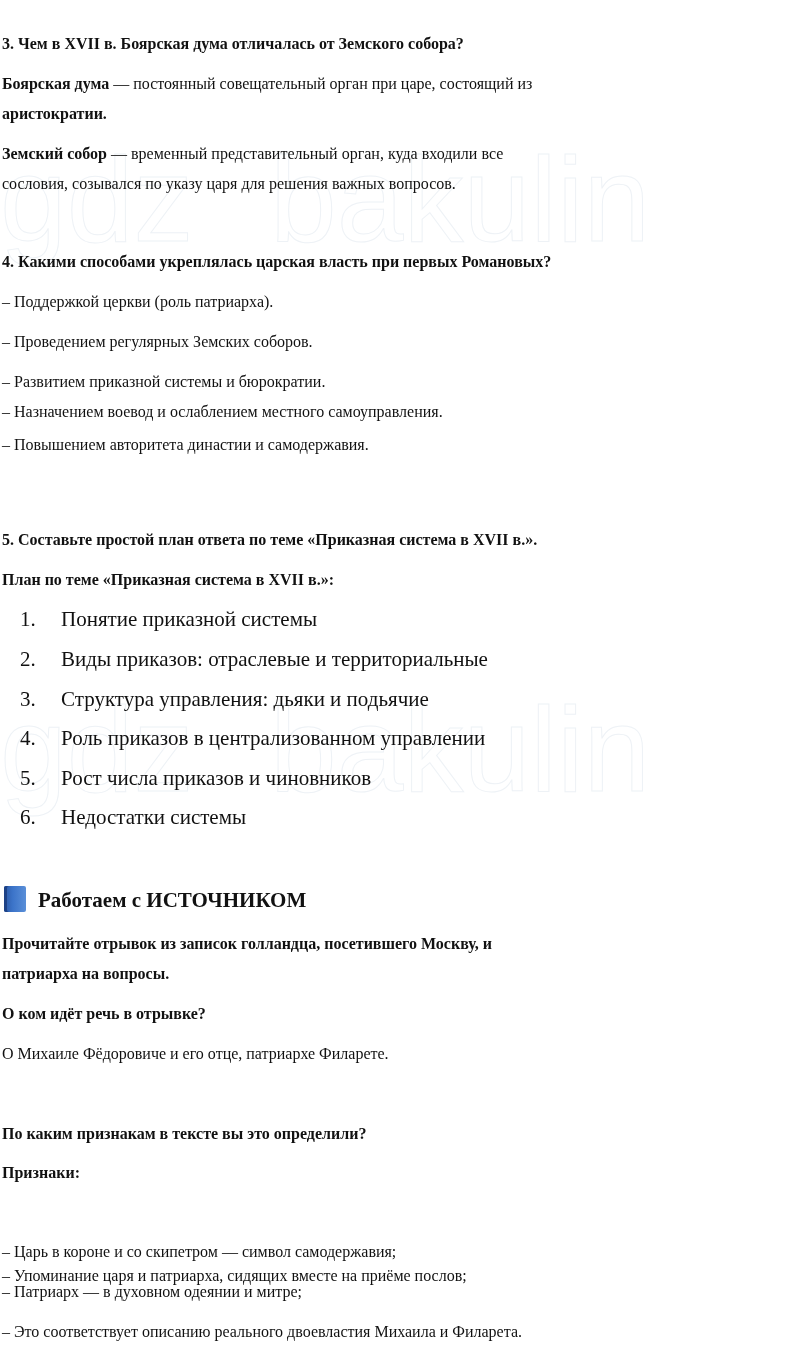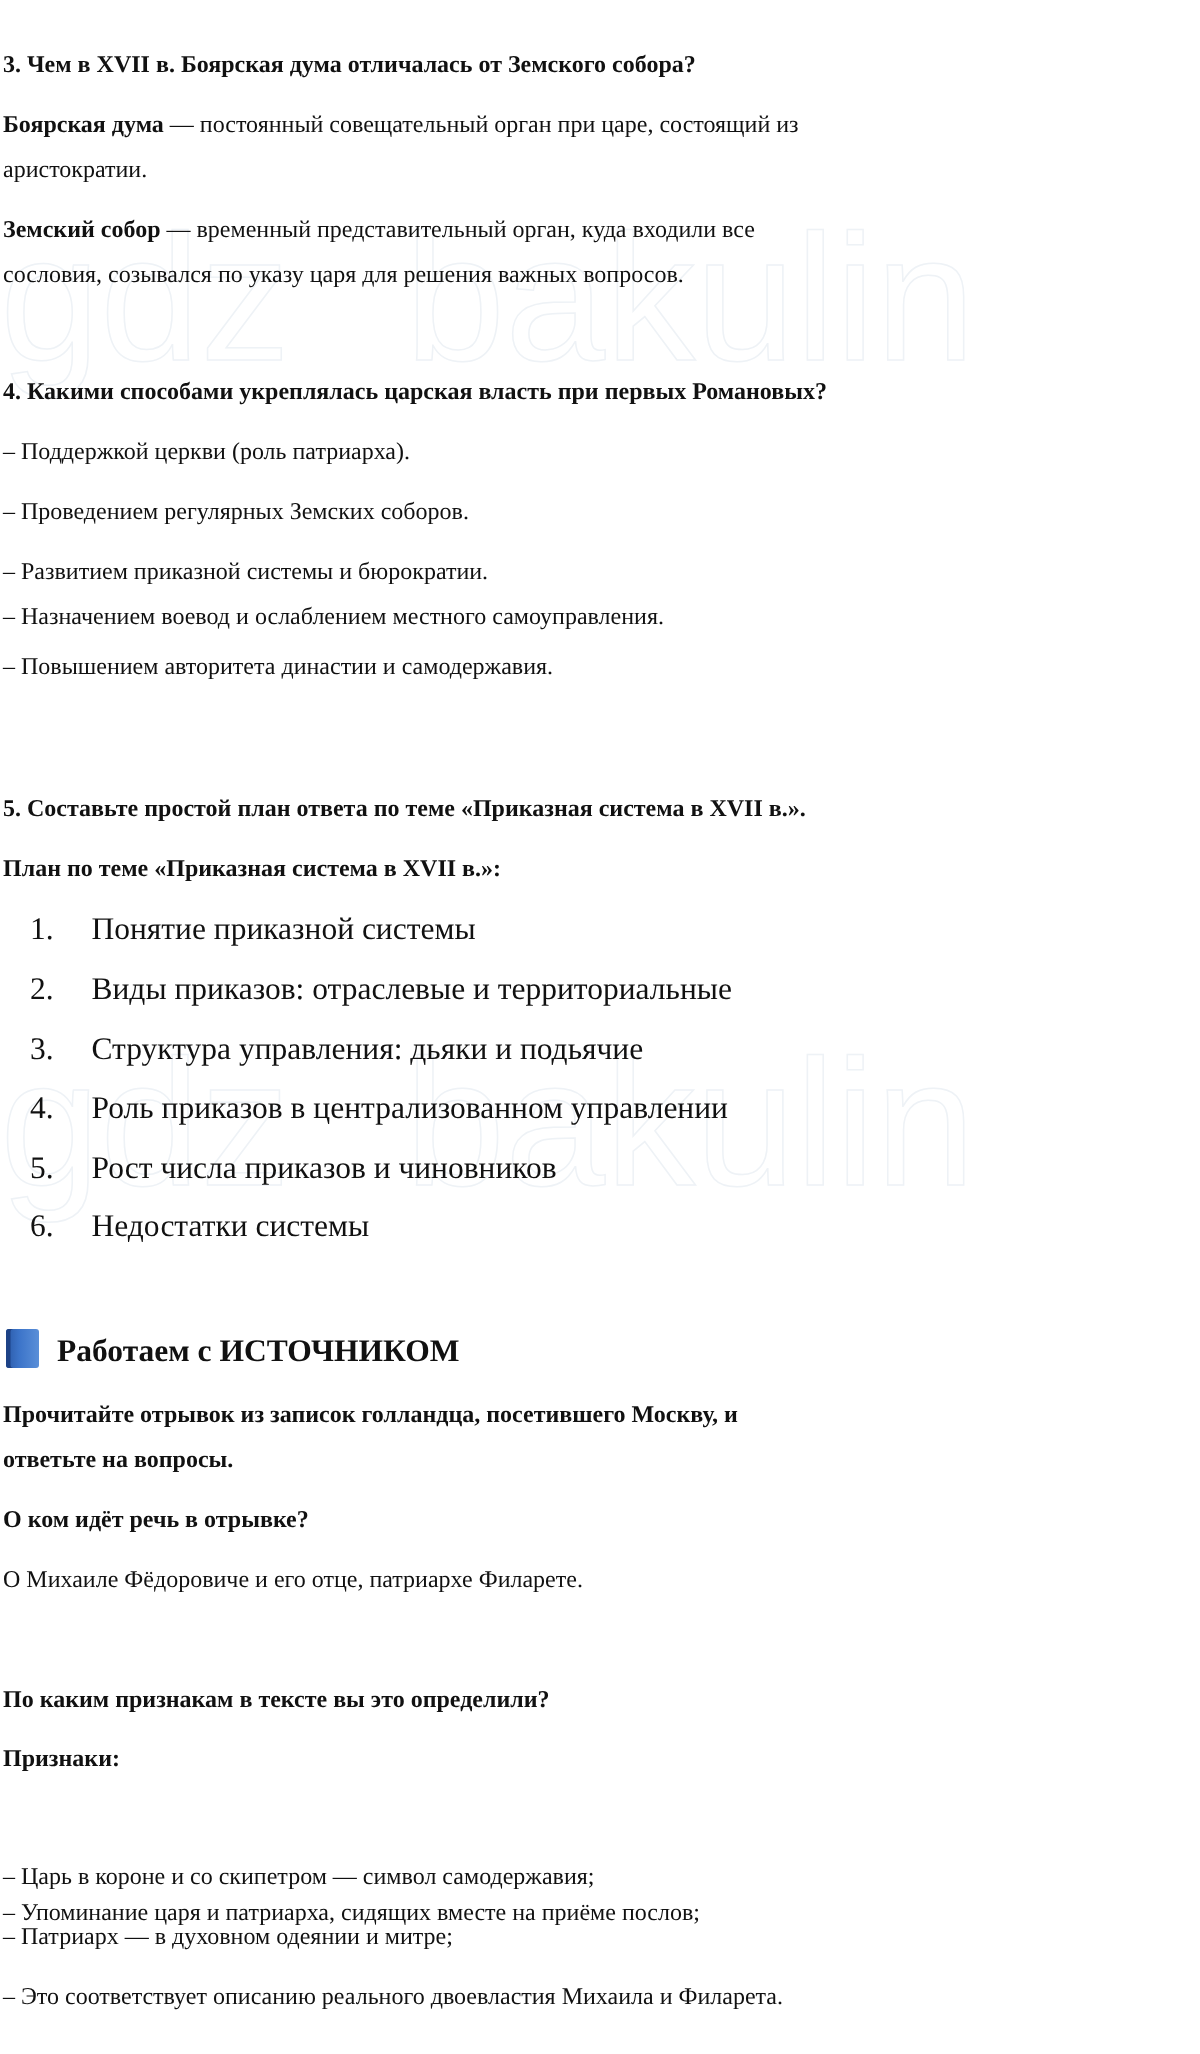--- a/index.html
+++ b/index.html
@@ -32,21 +32,21 @@
 <div class="wm" style="left:270px; top:130px;">bakulin</div>
 <div class="wm" style="left:0px; top:680px;">gdz</div>
 <div class="wm" style="left:270px; top:680px;">bakulin</div>
 
 <div class="content">
 
   <div class="line b" style="top:30px;">3. Чем в XVII в. Боярская дума отличалась от Земского собора?</div>
   <div class="line" style="top:70px;">
     <span class="b">Боярская дума</span><span> —  постоянный совещательный орган при царе, состоящий из</span>
   </div>
-  <div class="line" style="top:100px;">аристократии.</div>
+  <div class="line" style="top:100px;font-weight:bold;">аристократии.</div>
   <div class="line" style="top:140px;">
     <span class="b">Земский собор</span><span> —  временный представительный орган, куда входили все</span>
   </div>
   <div class="line" style="top:170px;">сословия, созывался по указу царя для решения важных вопросов.</div>
 
   <div class="line b" style="top:248px;">4. Какими способами укреплялась царская власть при первых Романовых?</div>
   <div class="line" style="top:288px;">– Поддержкой церкви (роль патриарха).</div>
   <div class="line" style="top:328px;">– Проведением регулярных Земских соборов.</div>
   <div class="line" style="top:368px;">– Развитием приказной системы и бюрократии.</div>
   <div class="line" style="top:398px;">– Назначением воевод и ослаблением местного самоуправления.</div>
@@ -66,21 +66,21 @@
     <div class="li litext" style="top:724px;">Роль приказов в централизованном управлении</div>
     <div class="li num" style="top:764px;">5.</div>
     <div class="li litext" style="top:764px;">Рост числа приказов и чиновников</div>
     <div class="li num" style="top:803px;">6.</div>
     <div class="li litext" style="top:803px;">Недостатки системы</div>
   </div>
 
   <div class="book"></div>
   <div class="li b" style="left:38px; top:886px;">Работаем с ИСТОЧНИКОМ</div>
   <div class="line b" style="top:930px;">Прочитайте отрывок из записок голландца, посетившего Москву, и</div>
-  <div class="line b" style="top:960px;">ответьте на вопросы.</div>
+  <div class="line b" style="top:960px;">патриарха на вопросы.</div>
   <div class="line b" style="top:1000px;">О ком идёт речь в отрывке?</div>
   <div class="line" style="top:1040px;">О Михаиле Фёдоровиче и его отце, патриархе Филарете.</div>
 
   <div class="line b" style="top:1120px;">По каким признакам в тексте вы это определили?</div>
   <div class="line b" style="top:1159px;">Признаки:</div>
   <div class="line" style="top:1262px;">– Упоминание царя и патриарха, сидящих вместе на приёме послов;</div>
   <div class="line" style="top:1238px;">– Царь в короне и со скипетром  —  символ самодержавия;</div>
   <div class="line" style="top:1278px;">– Патриарх  —  в духовном одеянии и митре;</div>
   <div class="line" style="top:1318px;">– Это соответствует описанию реального двоевластия Михаила и Филарета.</div>
 </div>

